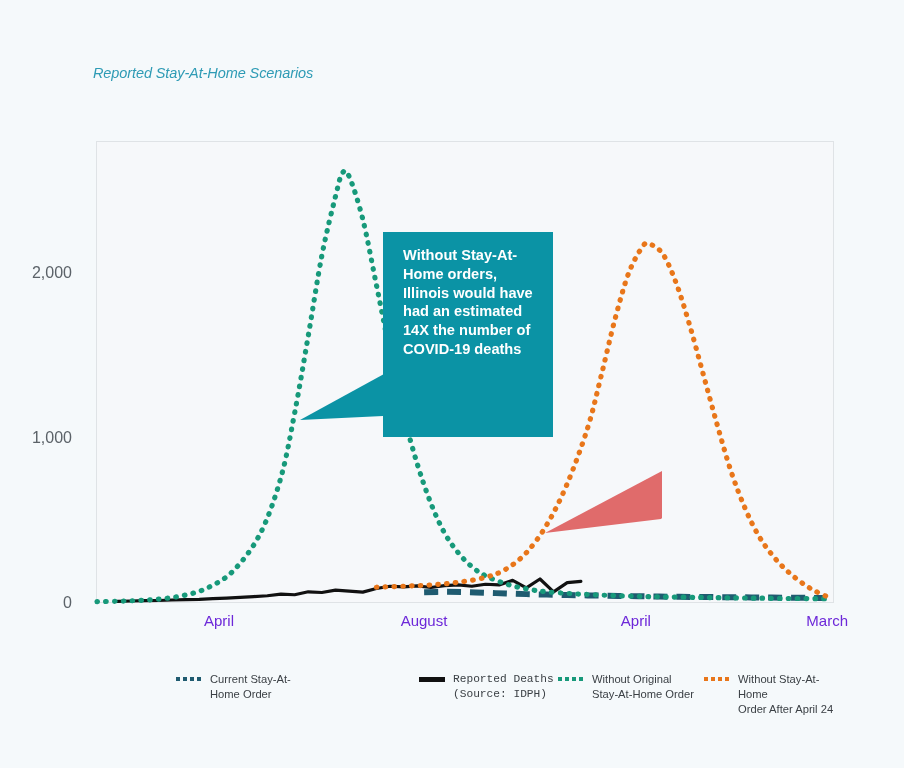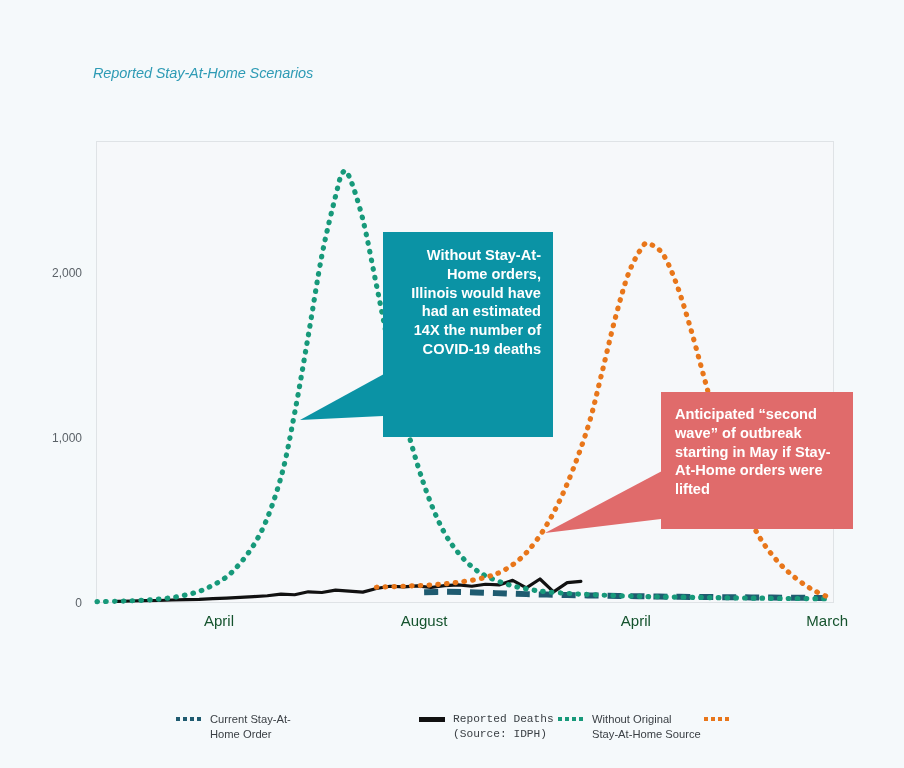--- a/index.html
+++ b/index.html
@@ -60,38 +60,38 @@
   }
   .y-axis {
     position: absolute;
     left: 0;
     top: 141px;
     width: 88px;
     height: 462px;
   }
   .y-tick {
     position: absolute;
-    right: 6px;
+    right: 16px;
     transform: translateY(-50%);
-    font-size: 12px;
+    font-size: 16px;
     color: #5b6268;
     white-space: nowrap;
   }
   .x-axis {
     position: absolute;
     left: 96px;
     top: 612px;
     width: 738px;
     height: 30px;
   }
   .x-tick {
     position: absolute;
     transform: translateX(-50%);
     font-size: 15px;
-    color: #14532d;
+    color: #6d28d9;
     white-space: nowrap;
   }
   .callout {
     position: absolute;
     box-sizing: border-box;
     color: #ffffff;
     font-weight: bold;
     line-height: 1.29;
   }
   .callout-text {
@@ -129,21 +129,20 @@
     top: 672px;
     width: 740px;
     height: 40px;
   }
   .legend-item {
     position: absolute;
     top: 0;
     display: flex;
     align-items: flex-start;
     gap: 8px;
-    margin-top: 40px;
   }
   .legend-swatch {
     flex: none;
     width: 26px;
     height: 4px;
     margin-top: 5px;
   }
   .legend-label {
     font-size: 11.2px;
     color: #3b4045;
@@ -180,42 +179,41 @@
       <div class="x-tick" style="left: 328px;">August</div>
       <div class="x-tick" style="left: 539.833px;">April</div>
       <div class="x-tick" style="left: 731.167px;">March</div>
     </div>
 
   <svg class="tail-svg" viewBox="0 0 904 768">
     <polygon id="tail-teal" points="300,420 384,374 384,414 383,416" fill="#0b93a5"></polygon>
     <polygon id="tail-red" points="545,533 662,471 662,518 661,519" fill="#e06b6b"></polygon>
   </svg>
 
-  <div class="callout callout-teal" style="background: rgb(11, 147, 165); text-align: right;">
+  <div class="callout callout-teal" style="background: rgb(11, 147, 165);">
     <span class="callout-text">Without Stay-At-Home orders, Illinois would have had an estimated 14X the number of COVID-19 deaths</span>
   </div>
 
-  <div class="callout callout-red" style="background: rgb(224, 107, 107);">
-    <span class="callout-text">Anticipated “second wave” of outbreak starting in May if Stay-At-Home orders were lifted</span>
-  </div>
 
   <div class="legend">
       <div class="legend-item" style="left: 80px;">
         <span class="legend-swatch" style="background-image: repeating-linear-gradient(to right, rgb(31, 91, 112) 0px, rgb(31, 91, 112) 4px, transparent 4px, transparent 7px);"></span>
         <span class="legend-label">Current Stay-At-
 Home Order</span>
       </div>
       <div class="legend-item" style="left: 323px; font-family: Liberation Mono, monospace;">
         <span class="legend-swatch" style="background: rgb(17, 17, 17); height: 4.5px;"></span>
         <span class="legend-label">Reported Deaths
 (Source: IDPH)</span>
       </div>
       <div class="legend-item" style="left: 462px;">
         <span class="legend-swatch" style="background-image: repeating-linear-gradient(to right, rgb(23, 153, 122) 0px, rgb(23, 153, 122) 4px, transparent 4px, transparent 7px);"></span>
         <span class="legend-label">Without Original
-Stay-At-Home Source</span>
+Stay-At-Home Order</span>
       </div>
       <div class="legend-item" style="left: 608px;">
         <span class="legend-swatch" style="background-image: repeating-linear-gradient(to right, rgb(232, 118, 26) 0px, rgb(232, 118, 26) 4px, transparent 4px, transparent 7px);"></span>
+        <span class="legend-label">Without Stay-At-Home
+Order After April 24</span>
       </div>
     </div>
 
 </div>
 
 </body></html>

